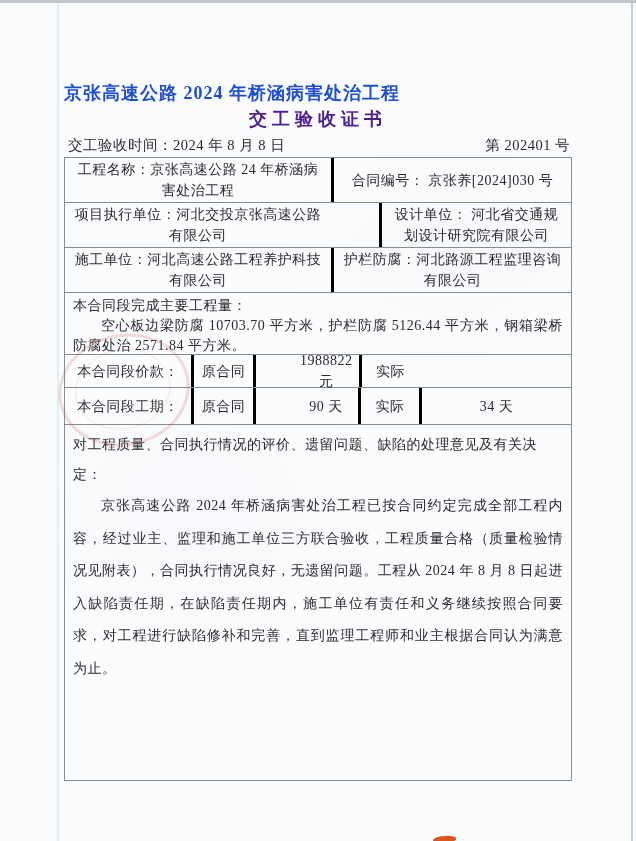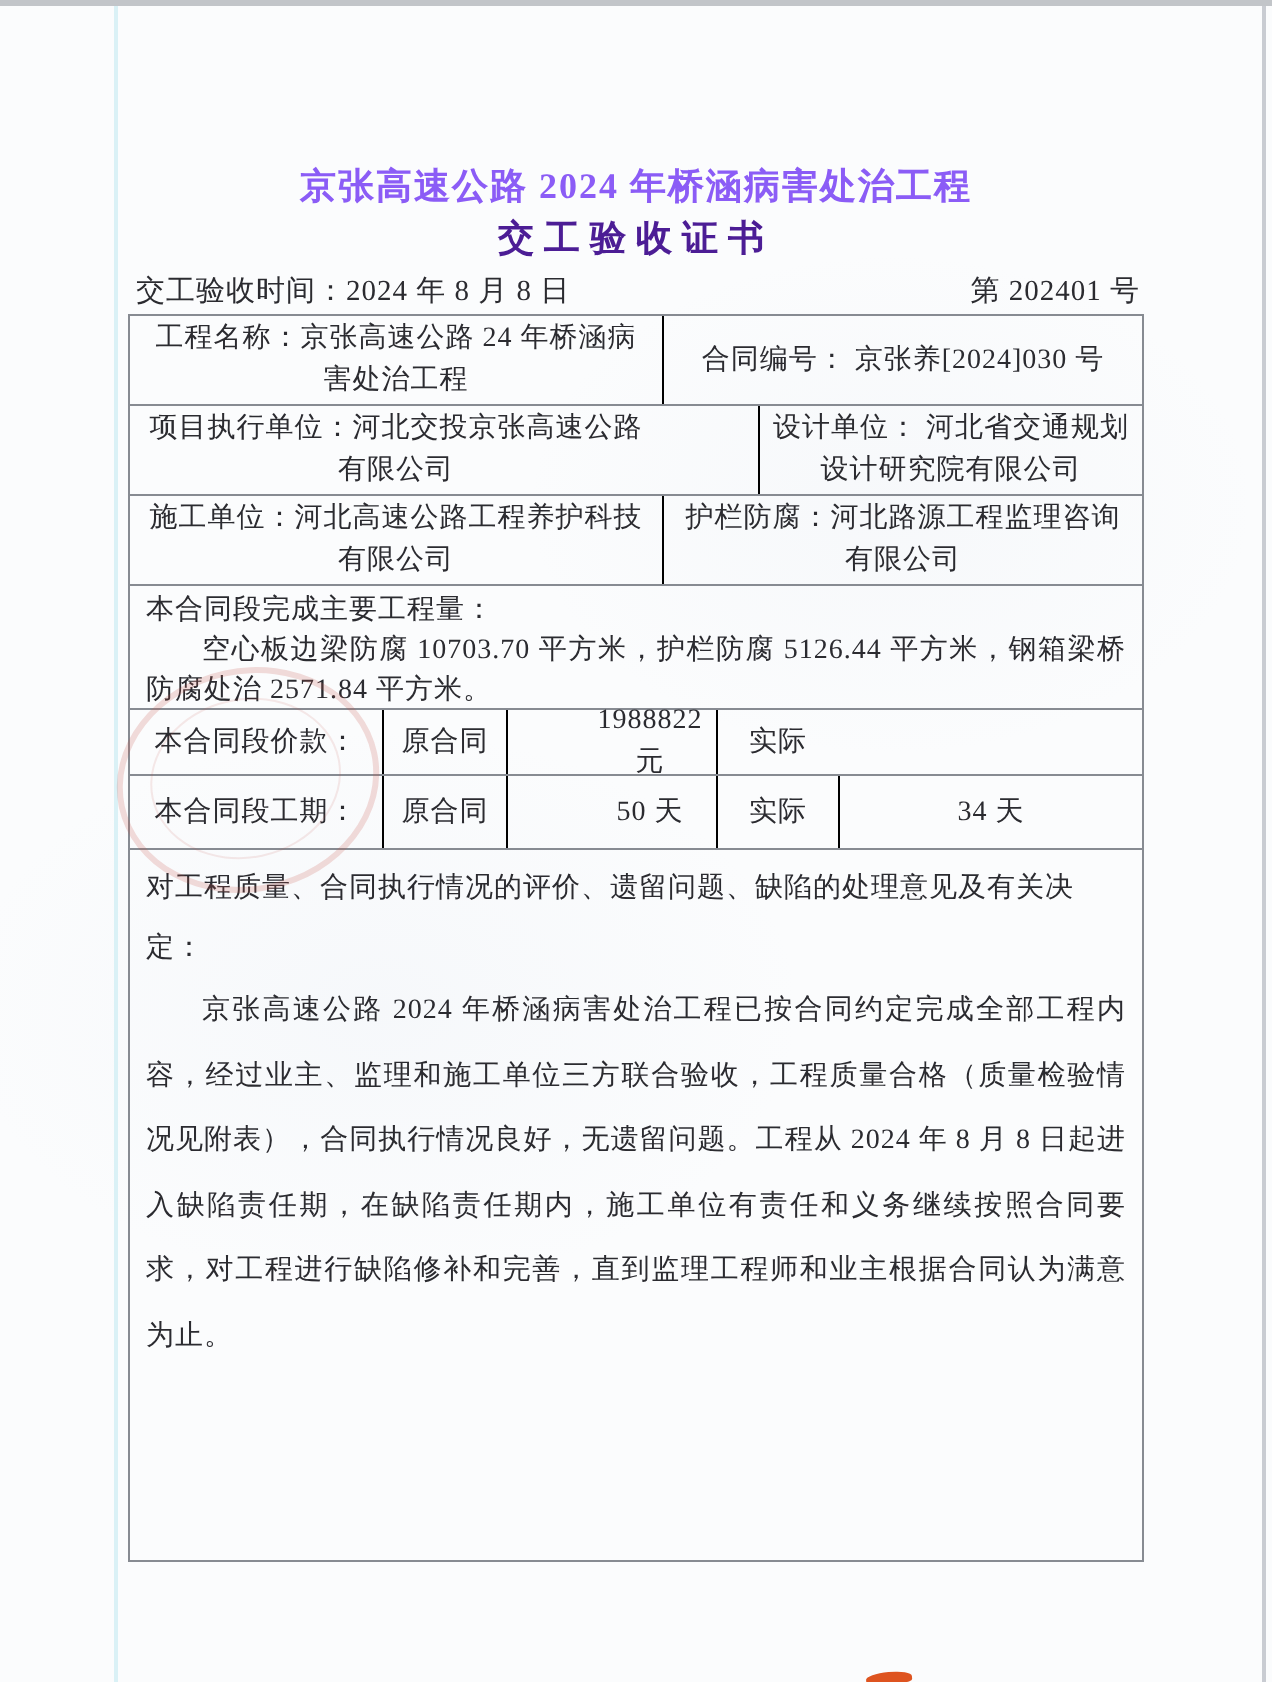--- a/index.html
+++ b/index.html
@@ -18,22 +18,22 @@
       radial-gradient(ellipse 300px 200px at 30% 60%, rgba(210,220,235,.12), transparent 70%),
       radial-gradient(ellipse 260px 180px at 70% 30%, rgba(205,215,230,.10), transparent 70%),
       #fbfcfd;
   }
   .scan-top-edge{position:absolute;top:0;left:0;width:636px;height:3px;background:#c2c5c9;}
   .scan-left-line{position:absolute;top:3px;left:57px;width:2px;height:838px;background:#daf1f6;}
   .scan-right-edge{position:absolute;top:3px;left:631px;width:2px;height:838px;background:#c9ccd2;}
 
   .title1{
     position:absolute;top:81px;left:64px;width:508px;
-    text-align:center;font-size:18px;font-weight:bold;letter-spacing:1px;
-    line-height:24px;color:#8b5cf6;
+    text-align:left;font-size:18px;font-weight:bold;letter-spacing:1px;
+    line-height:24px;color:#1d4ed8;
   }
   .title2{
     position:absolute;top:107px;left:64px;width:508px;
     text-align:center;font-size:18px;font-weight:bold;letter-spacing:5px;
     line-height:24px;color:#4c1d95;
   }
   .meta-row{
     position:absolute;top:134px;left:64px;width:508px;height:22px;
     display:flex;justify-content:space-between;align-items:center;
     font-size:14.5px;letter-spacing:.5px;
@@ -44,21 +44,21 @@
     border:1px solid #878b92;box-sizing:border-box;
     display:flex;flex-direction:column;
     font-size:14px;
   }
   .row{display:flex;box-sizing:border-box;border-bottom:1px solid #878b92;flex:0 0 auto;}
   .row:last-child{border-bottom:none;flex:1 1 auto;}
   .cell{
     box-sizing:border-box;display:flex;align-items:center;justify-content:center;
     text-align:center;padding:2px 6px;line-height:21px;letter-spacing:.5px;
   }
-  .cell+.cell{border-left:1px solid #000000;}
+  .cell+.cell{border-left:3px solid #000000;}
   .r1{height:45px;} .r2{height:45px;gap:48px;} .r3{height:45px;}
   .r4{height:62px;} .r5{height:33px;} .r6{height:37px;}
   .col-left{width:266px;flex:0 0 266px;}
   .col-right{flex:1 1 auto;}
   .w1{flex:0 0 126px;} .w2{flex:0 0 62px;} .w3{flex:0 0 105px;padding-left:44px;} .w4{flex:0 0 61px;} .w5{flex:1 1 auto;}
   .block-cell{
     display:block;width:100%;box-sizing:border-box;text-align:left;
     padding:3px 8px 0 8px;letter-spacing:.5px;
   }
   .qty-label,.qty-text{line-height:20px;}
@@ -125,21 +125,21 @@
   <div class="row r5">
     <div class="cell w1">本合同段价款：</div>
     <div class="cell w2">原合同</div>
     <div class="cell w3">1988822 元</div>
     <div class="cell w4">实际</div>
   </div>
 
   <div class="row r6">
     <div class="cell w1">本合同段工期：</div>
     <div class="cell w2">原合同</div>
-    <div class="cell w3">50 天</div>
+    <div class="cell w3">90 天</div>
     <div class="cell w4">实际</div>
     <div class="cell w5">34 天</div>
   </div>
 
   <div class="row r7">
     <div class="block-cell eval-cell">
       <div class="eval-label">对工程质量、合同执行情况的评价、遗留问题、缺陷的处理意见及有关决定：</div>
       <p class="eval-text">京张高速公路 2024 年桥涵病害处治工程已按合同约定完成全部工程内容，经过业主、监理和施工单位三方联合验收，工程质量合格（质量检验情况见附表），合同执行情况良好，无遗留问题。工程从 2024 年 8 月 8 日起进入缺陷责任期，在缺陷责任期内，施工单位有责任和义务继续按照合同要求，对工程进行缺陷修补和完善，直到监理工程师和业主根据合同认为满意为止。</p>
     </div>
   </div>

